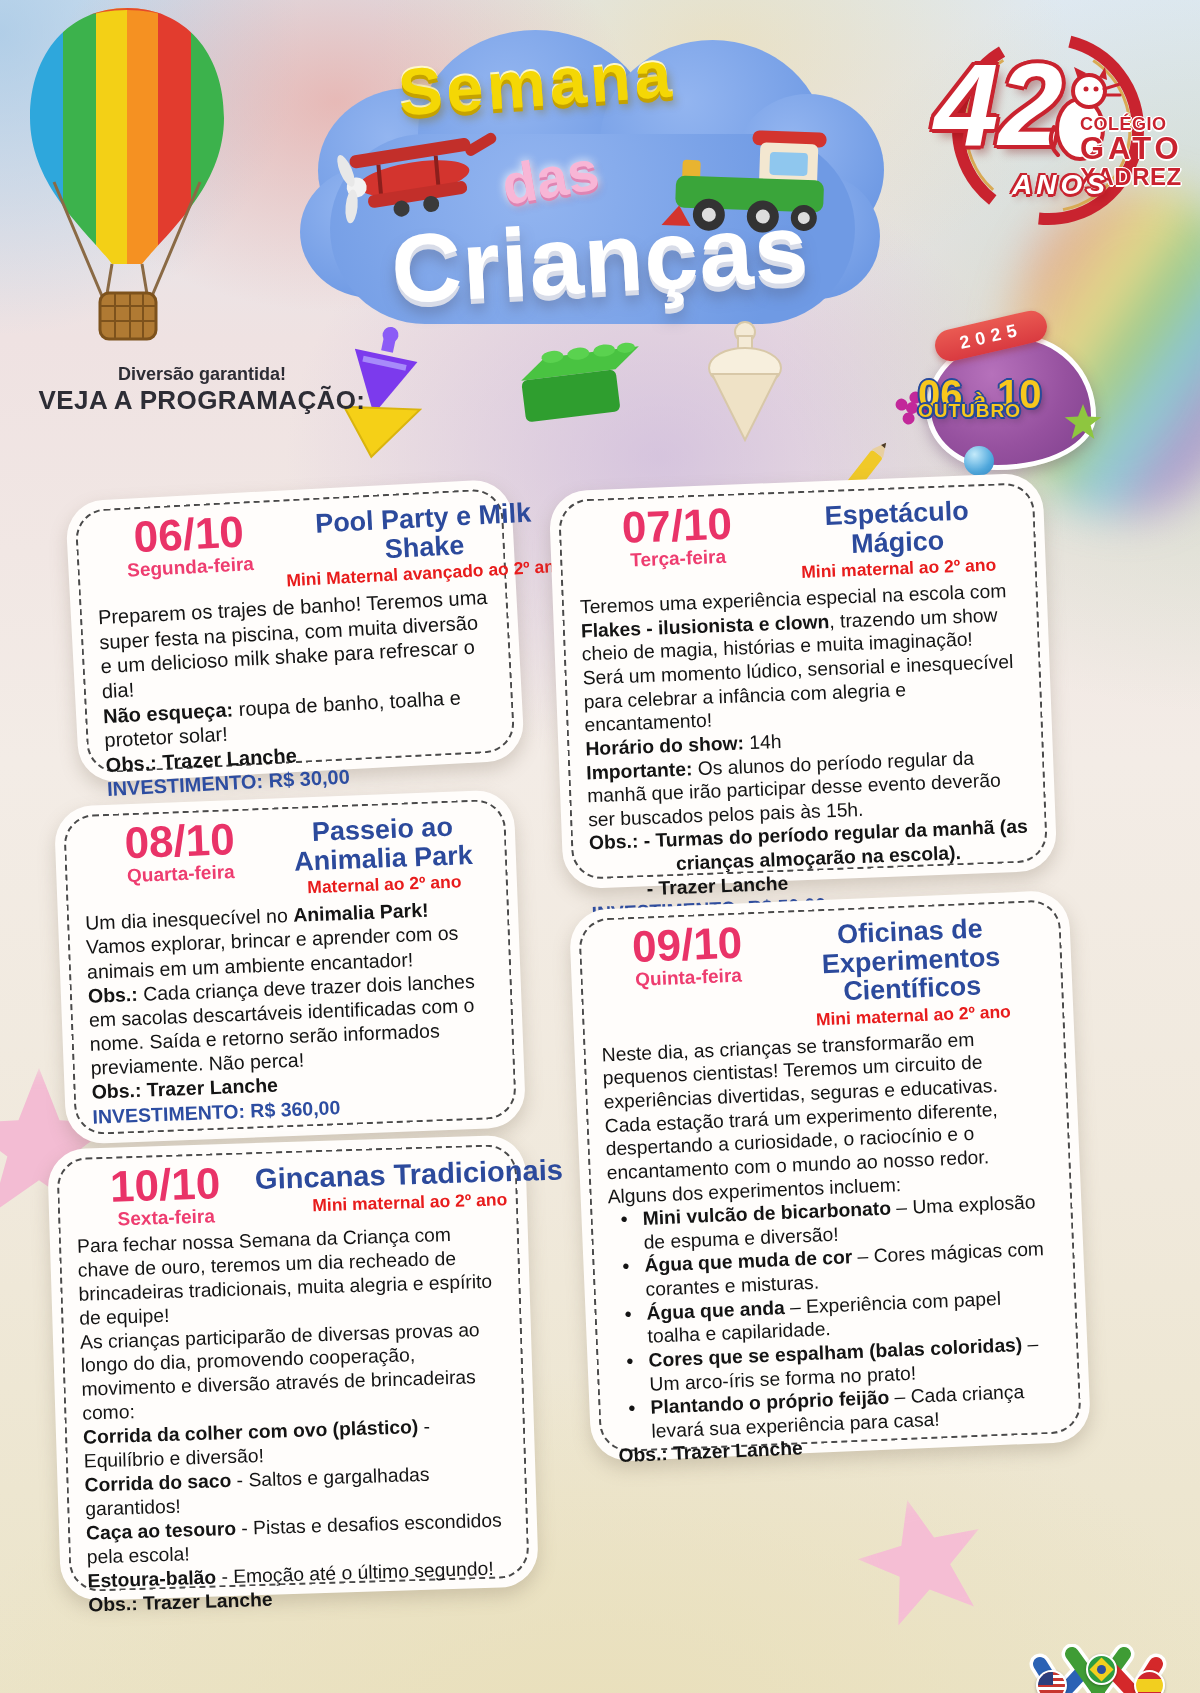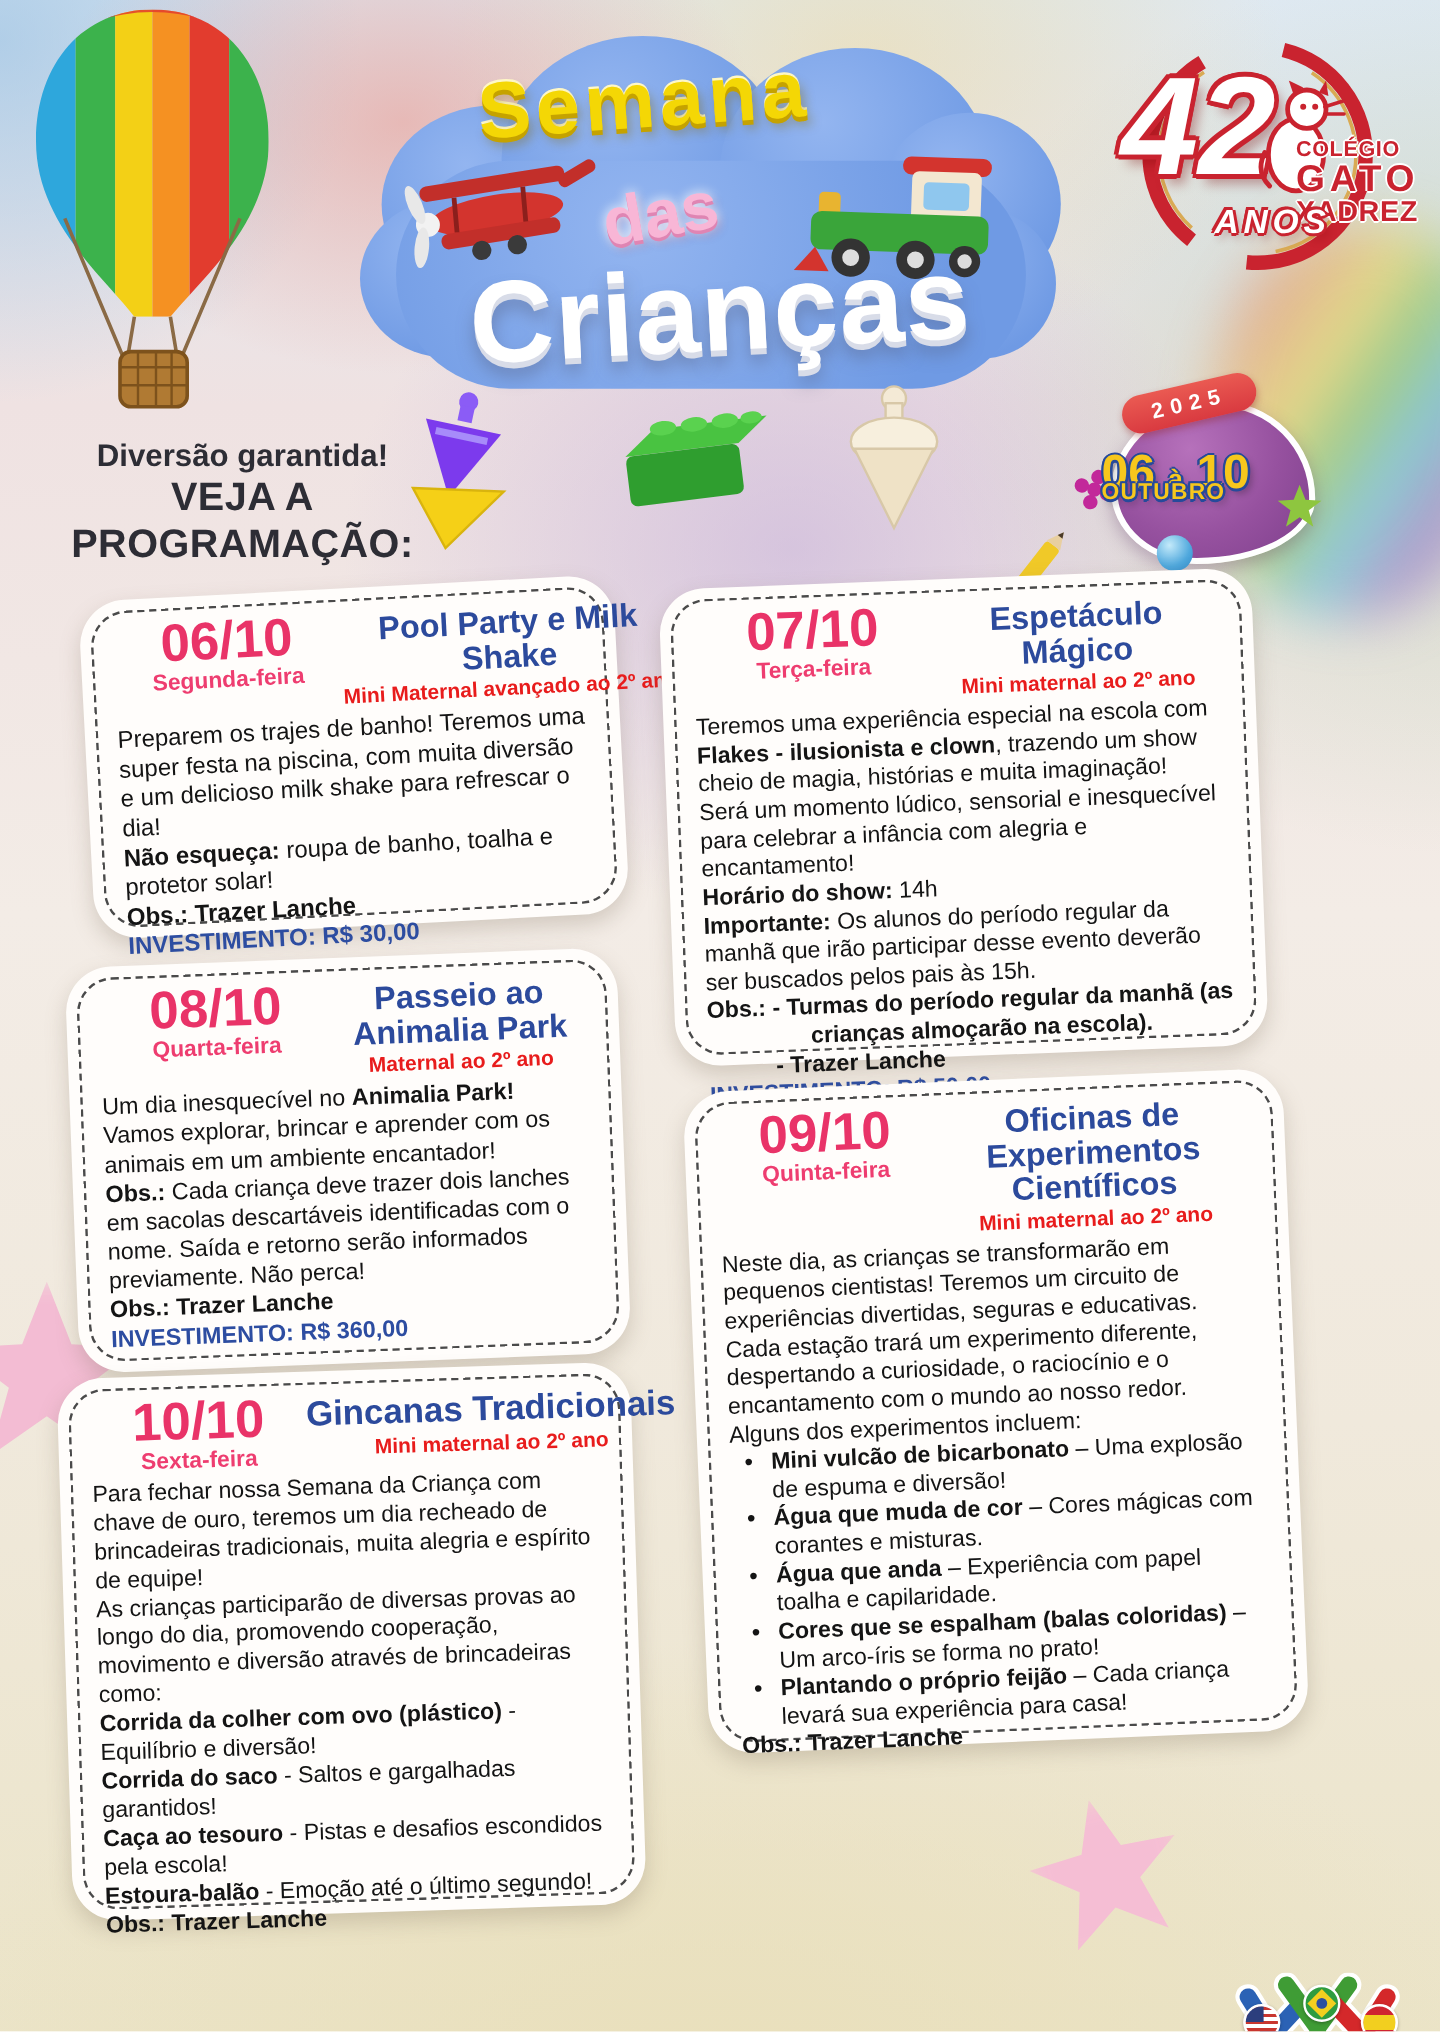--- a/index.html
+++ b/index.html
@@ -63,22 +63,22 @@
   #range{top:52px;font-size:40px}
   #range .a{font-size:22px}
   #month{top:80px;font-size:19px;letter-spacing:1px}
   #flower{left:-12px;top:82px;width:12px;height:12px;border-radius:50%;background:#c2289a;transform:rotate(18deg);
      box-shadow:0 -11px 0 #c2289a,0 11px 0 #c2289a,-11px 0 0 #c2289a,11px 0 0 #c2289a,0 0 0 2px rgba(255,255,255,.0)}
   #gstar{left:146px;top:84px;width:38px;height:38px;background:#8ec63f}
   #ball{left:46px;top:126px;width:30px;height:30px;border-radius:50%;
      background:radial-gradient(circle at 35% 28%,#c4eafa,#4fa8dd 60%,#2f88c8)}
   
   #tagline{left:34px;top:364px;width:336px;text-align:center;color:#2d2d35;font-weight:700;line-height:1.18}
-  #tagline .t1{font-size:26px}
-  #tagline .t2{font-size:33px;letter-spacing:.4px}
+  #tagline .t1{font-size:18px}
+  #tagline .t2{font-size:26px;letter-spacing:.4px}
   
   .card{background:#fffdfb;border-radius:38px;box-shadow:0 8px 18px rgba(125,110,95,.28);z-index:5;box-sizing:border-box;padding:9px}
   .card-inner{border:2.5px dashed #4a4a4a;border-radius:30px;height:100%;box-sizing:border-box;padding:6px 16px 8px}
   .card-head{display:flex;align-items:flex-start}
   .head-left{flex:0 0 auto;text-align:center}
   .head-right{flex:1;display:flex;flex-direction:column;align-items:center}
   .card-date{font-size:44px;font-weight:800;color:#e93368;line-height:1.02}
   .card-day{font-size:19px;font-weight:700;color:#ee3d70;line-height:1.05}
   .card-title{font-size:27px;font-weight:800;color:#2c4a9c;line-height:1.06;text-align:center;margin-top:4px}
   .card-aud{font-size:17.5px;font-weight:700;color:#e81c1c;text-align:center;margin-top:2px;white-space:nowrap}

